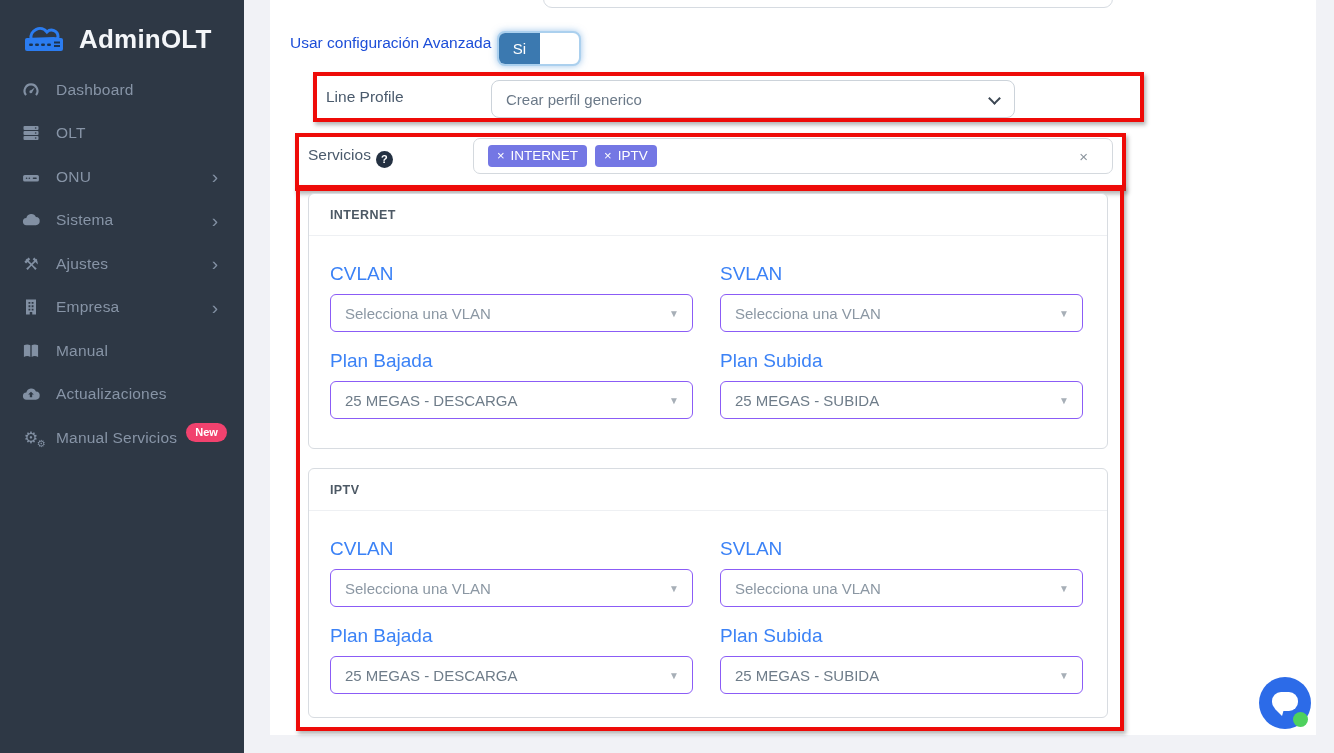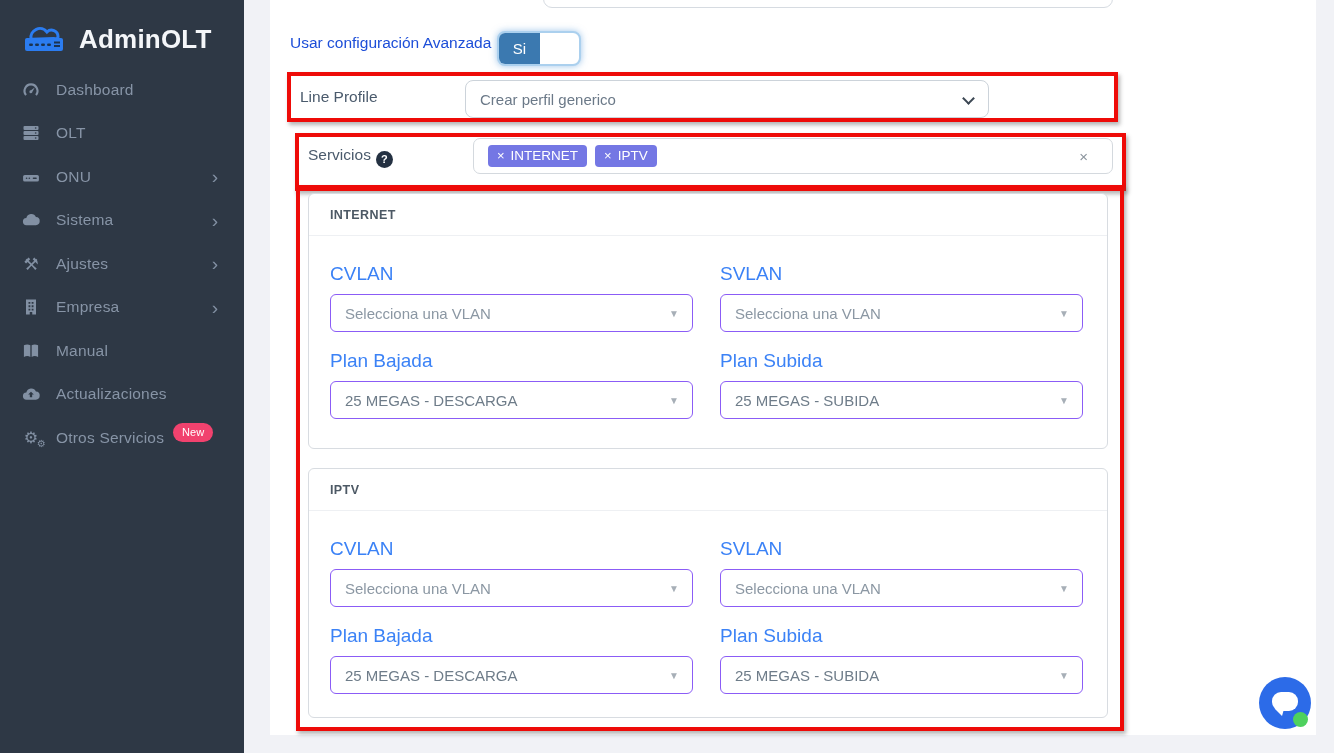--- a/index.html
+++ b/index.html
@@ -11,38 +11,38 @@
   .sidebar { position:absolute; left:0; top:0; width:248px; height:753px; background:#2e3845; }
   .logo-row { display:flex; align-items:center; gap:9px; padding:16px 0 0 18px; height:62px; }
   .logo-text { color:#f4f6f9; font-size:26px; font-weight:bold; letter-spacing:.2px; }
   .menu { position:absolute; top:68px; left:0; right:0; }
   .side-item { display:flex; align-items:center; height:43.5px; padding-left:19px; cursor:pointer; color:#8794a6; }
   .s-icon { width:24px; display:flex; justify-content:center; align-items:center; color:#8290a3; }
   .s-icon svg { fill:#8290a3; }
   .s-glyph { font-family:"DejaVu Sans", sans-serif; color:#8290a3; }
   .s-label { margin-left:13px; font-size:15.5px; letter-spacing:.2px; }
   .s-chev { margin-left:auto; margin-right:30px; font-size:19px; line-height:1; color:#8290a3; }
-  .badge-new { margin-left:9px; background:#f1426e; color:#fff; font-size:11px; font-weight:normal;
+  .badge-new { margin-left:9px; background:#f1426e; color:#fff; font-size:11px; font-weight:bold;
                padding:3px 9px 4px; border-radius:10px; transform:translateY(-5px); display:inline-block; }
 
   
   .main { position:absolute; left:244px; top:0; width:1090px; height:753px; background:#f1f2f6; }
   .panel { position:absolute; left:26px; top:0; width:1046px; height:735px; background:#ffffff; }
 
   .partial-input { position:absolute; left:299px; top:-8px; width:570px; height:16px; background:#fff;
                    border:1px solid #d6dbe1; border-radius:0 0 9px 9px; }
 
   .adv-label { position:absolute; left:46px; top:34px; font-size:15.5px; color:#1d4ed8; font-weight:500; }
   .toggle { position:absolute; left:253px; top:31px; width:84px; height:35px; background:#fff;
             border:2px solid #abd0ee; border-radius:8px; box-shadow:0 0 7px rgba(80,150,215,.55); cursor:pointer; display:flex; }
   .toggle-on { width:41px; height:31px; background:#3b79b0; border-radius:6px 0 0 6px; color:#fff;
                font-size:15px; display:flex; align-items:center; justify-content:center; }
 
   .ann { position:absolute; border:4px solid #ee0b08; box-shadow:2px 3px 4px rgba(90,90,90,.45); }
-  .ann1 { left:43px; top:72px;  width:831px; height:50px;padding-left:29px; }
+  .ann1 { left:69px; top:72px;  width:831px; height:50px;padding-left:29px; }
   .ann2 { left:51px; top:133px; width:831px; height:58px; }
   .ann3 { left:52px; top:185px; width:828px; height:546px; }
 
   .row-label { position:absolute; left:9px; top:12px; font-size:15.5px; color:#4a5a6c; }
   .help-circle { display:inline-flex; align-items:center; justify-content:center; width:17px; height:17px;
                  background:#243142; color:#fff; border-radius:50%; font-size:11px; font-weight:bold;
                  margin-left:5px; transform:translateY(3px); }
 
   .select-box { position:absolute; left:174px; top:4px; width:524px; height:38px; background:#fff;
                 border:1px solid #ccd3da; border-radius:8px; font-size:15px; color:#6b7988;
@@ -186,21 +186,21 @@
             </svg>
         </span>
         <span class="s-label">Actualizaciones</span>
       </div>
 
       <div class="side-item">
         <span class="s-icon s-glyph" style="position:relative;">
           <span style="font-size:16px;">⚙</span>
           <span style="font-size:10px; position:absolute; right:-3px; bottom:-2px;">⚙</span>
         </span>
-        <span class="s-label">Otros Servicios</span>
+        <span class="s-label">Manual Servicios</span>
         <span class="badge-new">New</span>
       </div>
 
     </div>
   </div>
 
   <div class="main">
     <div class="panel"></div>
 
     <div class="partial-input"></div>

